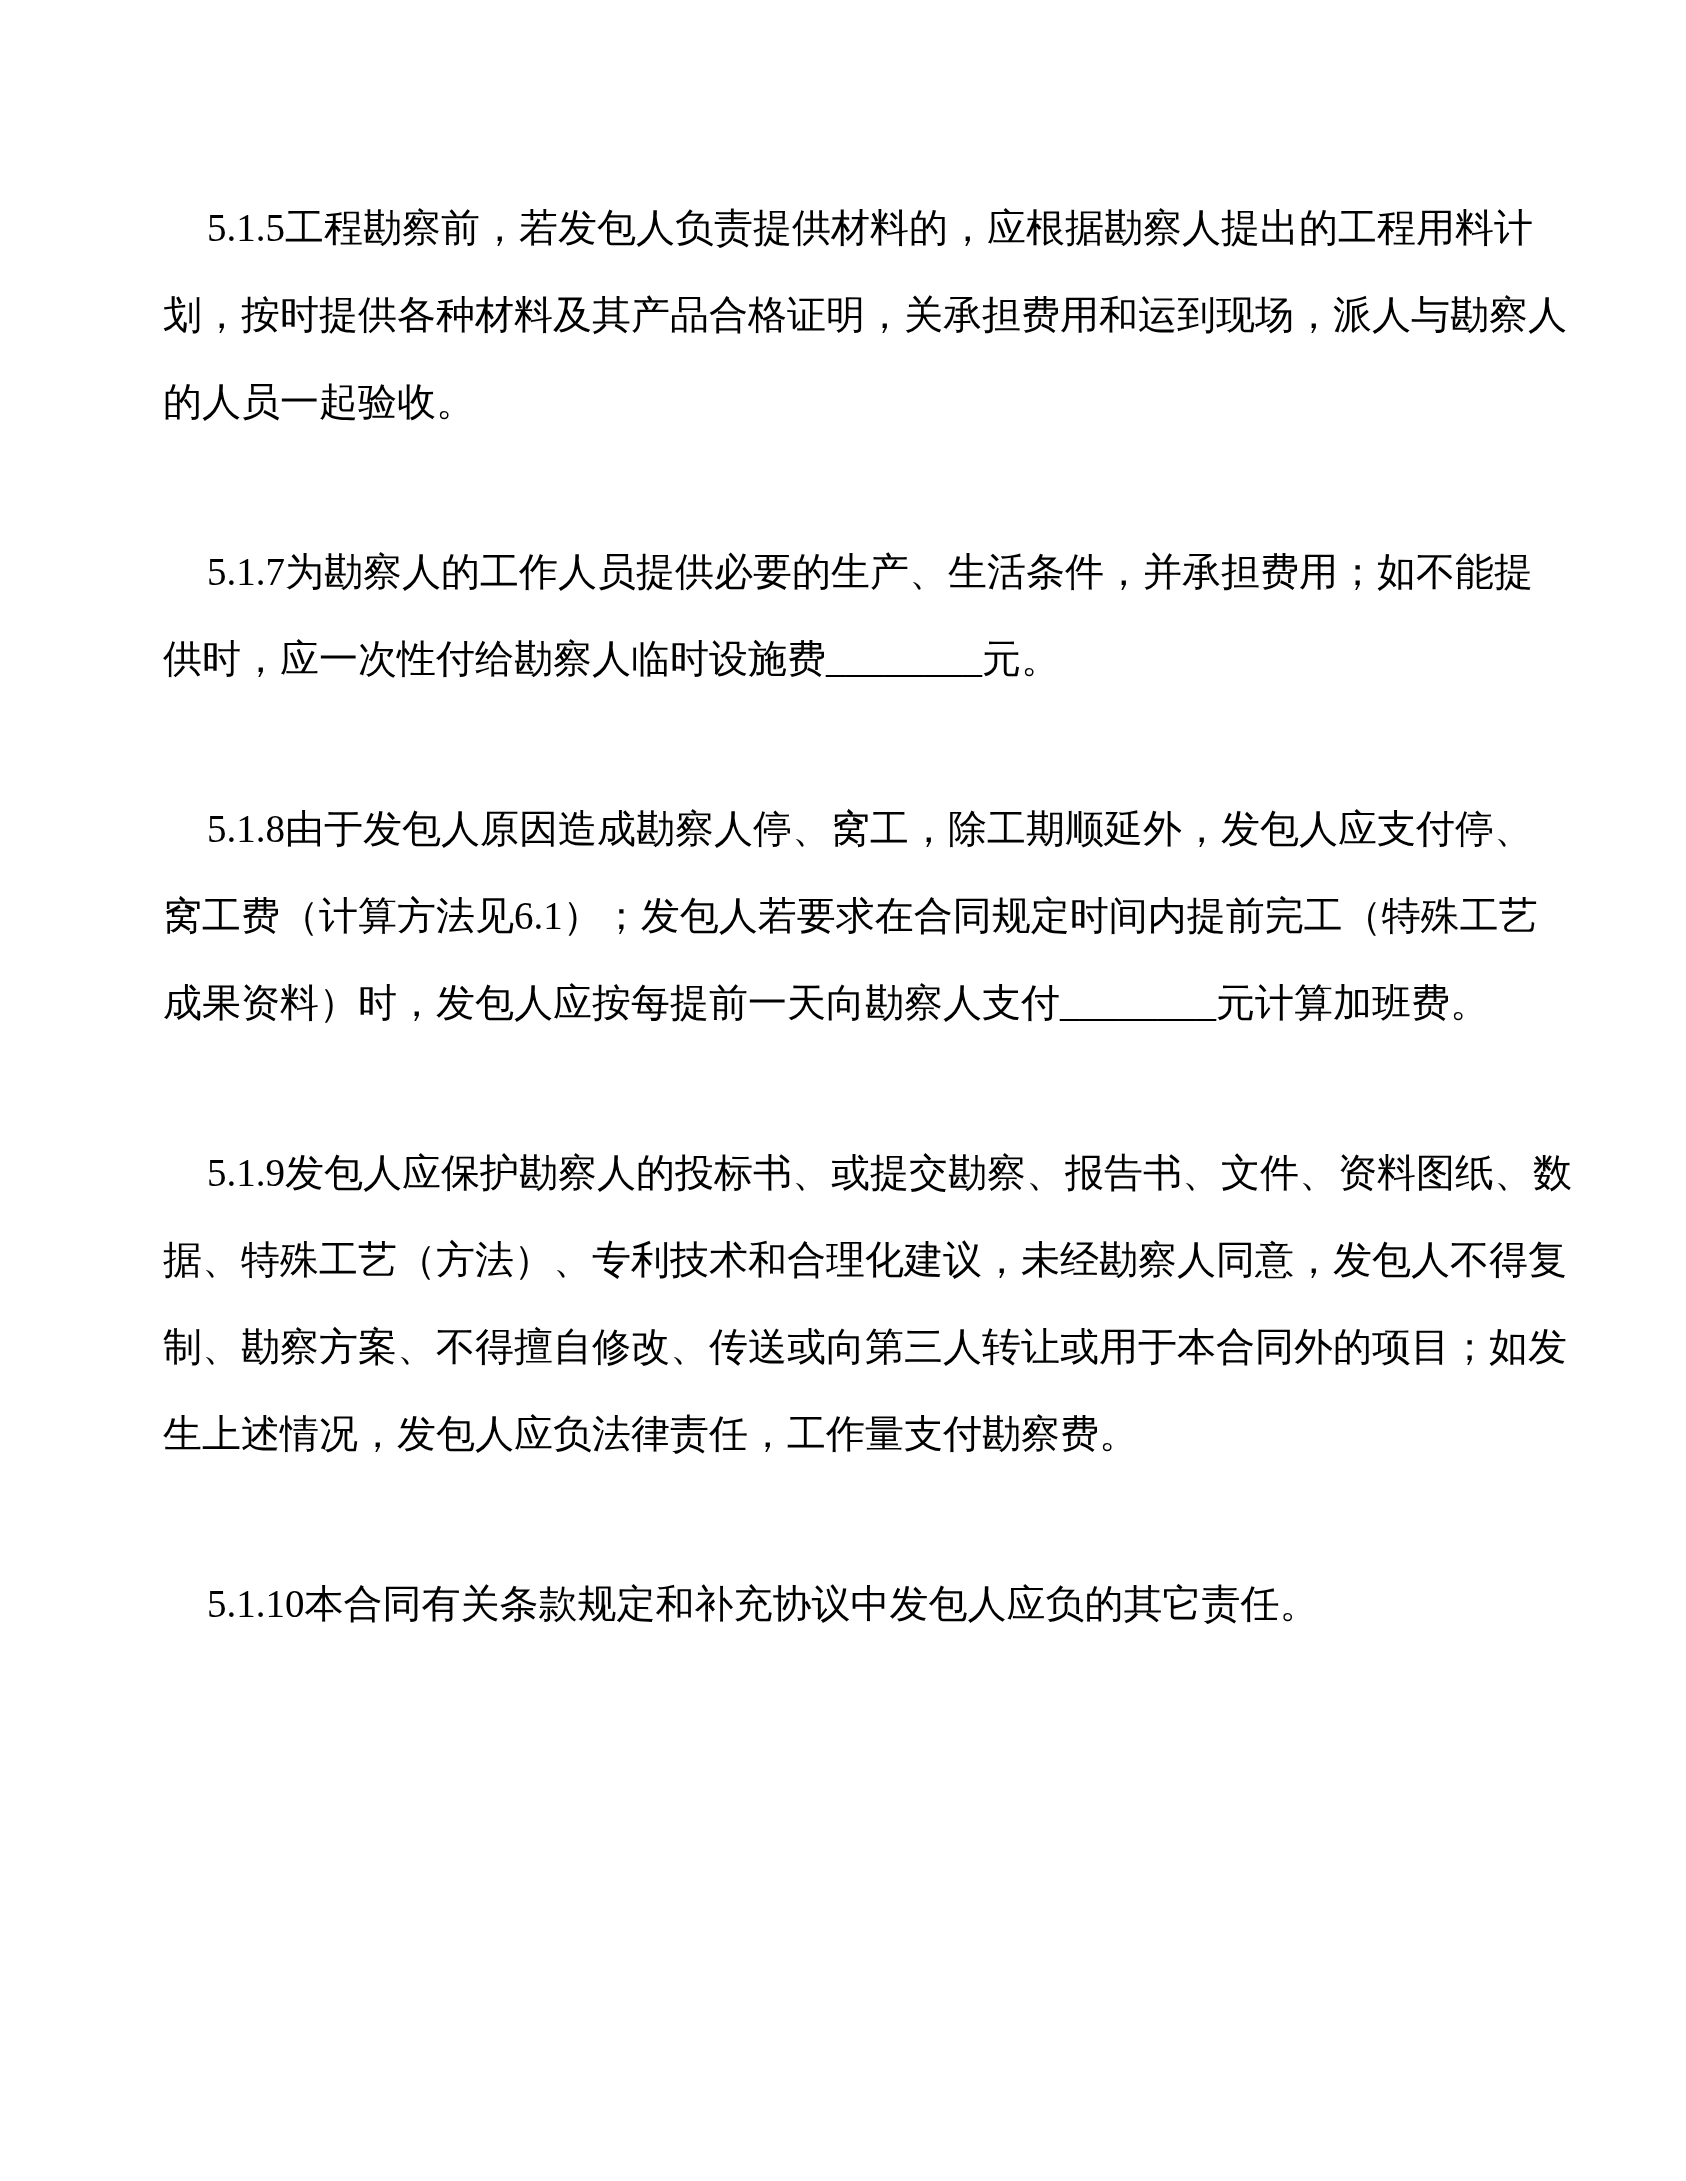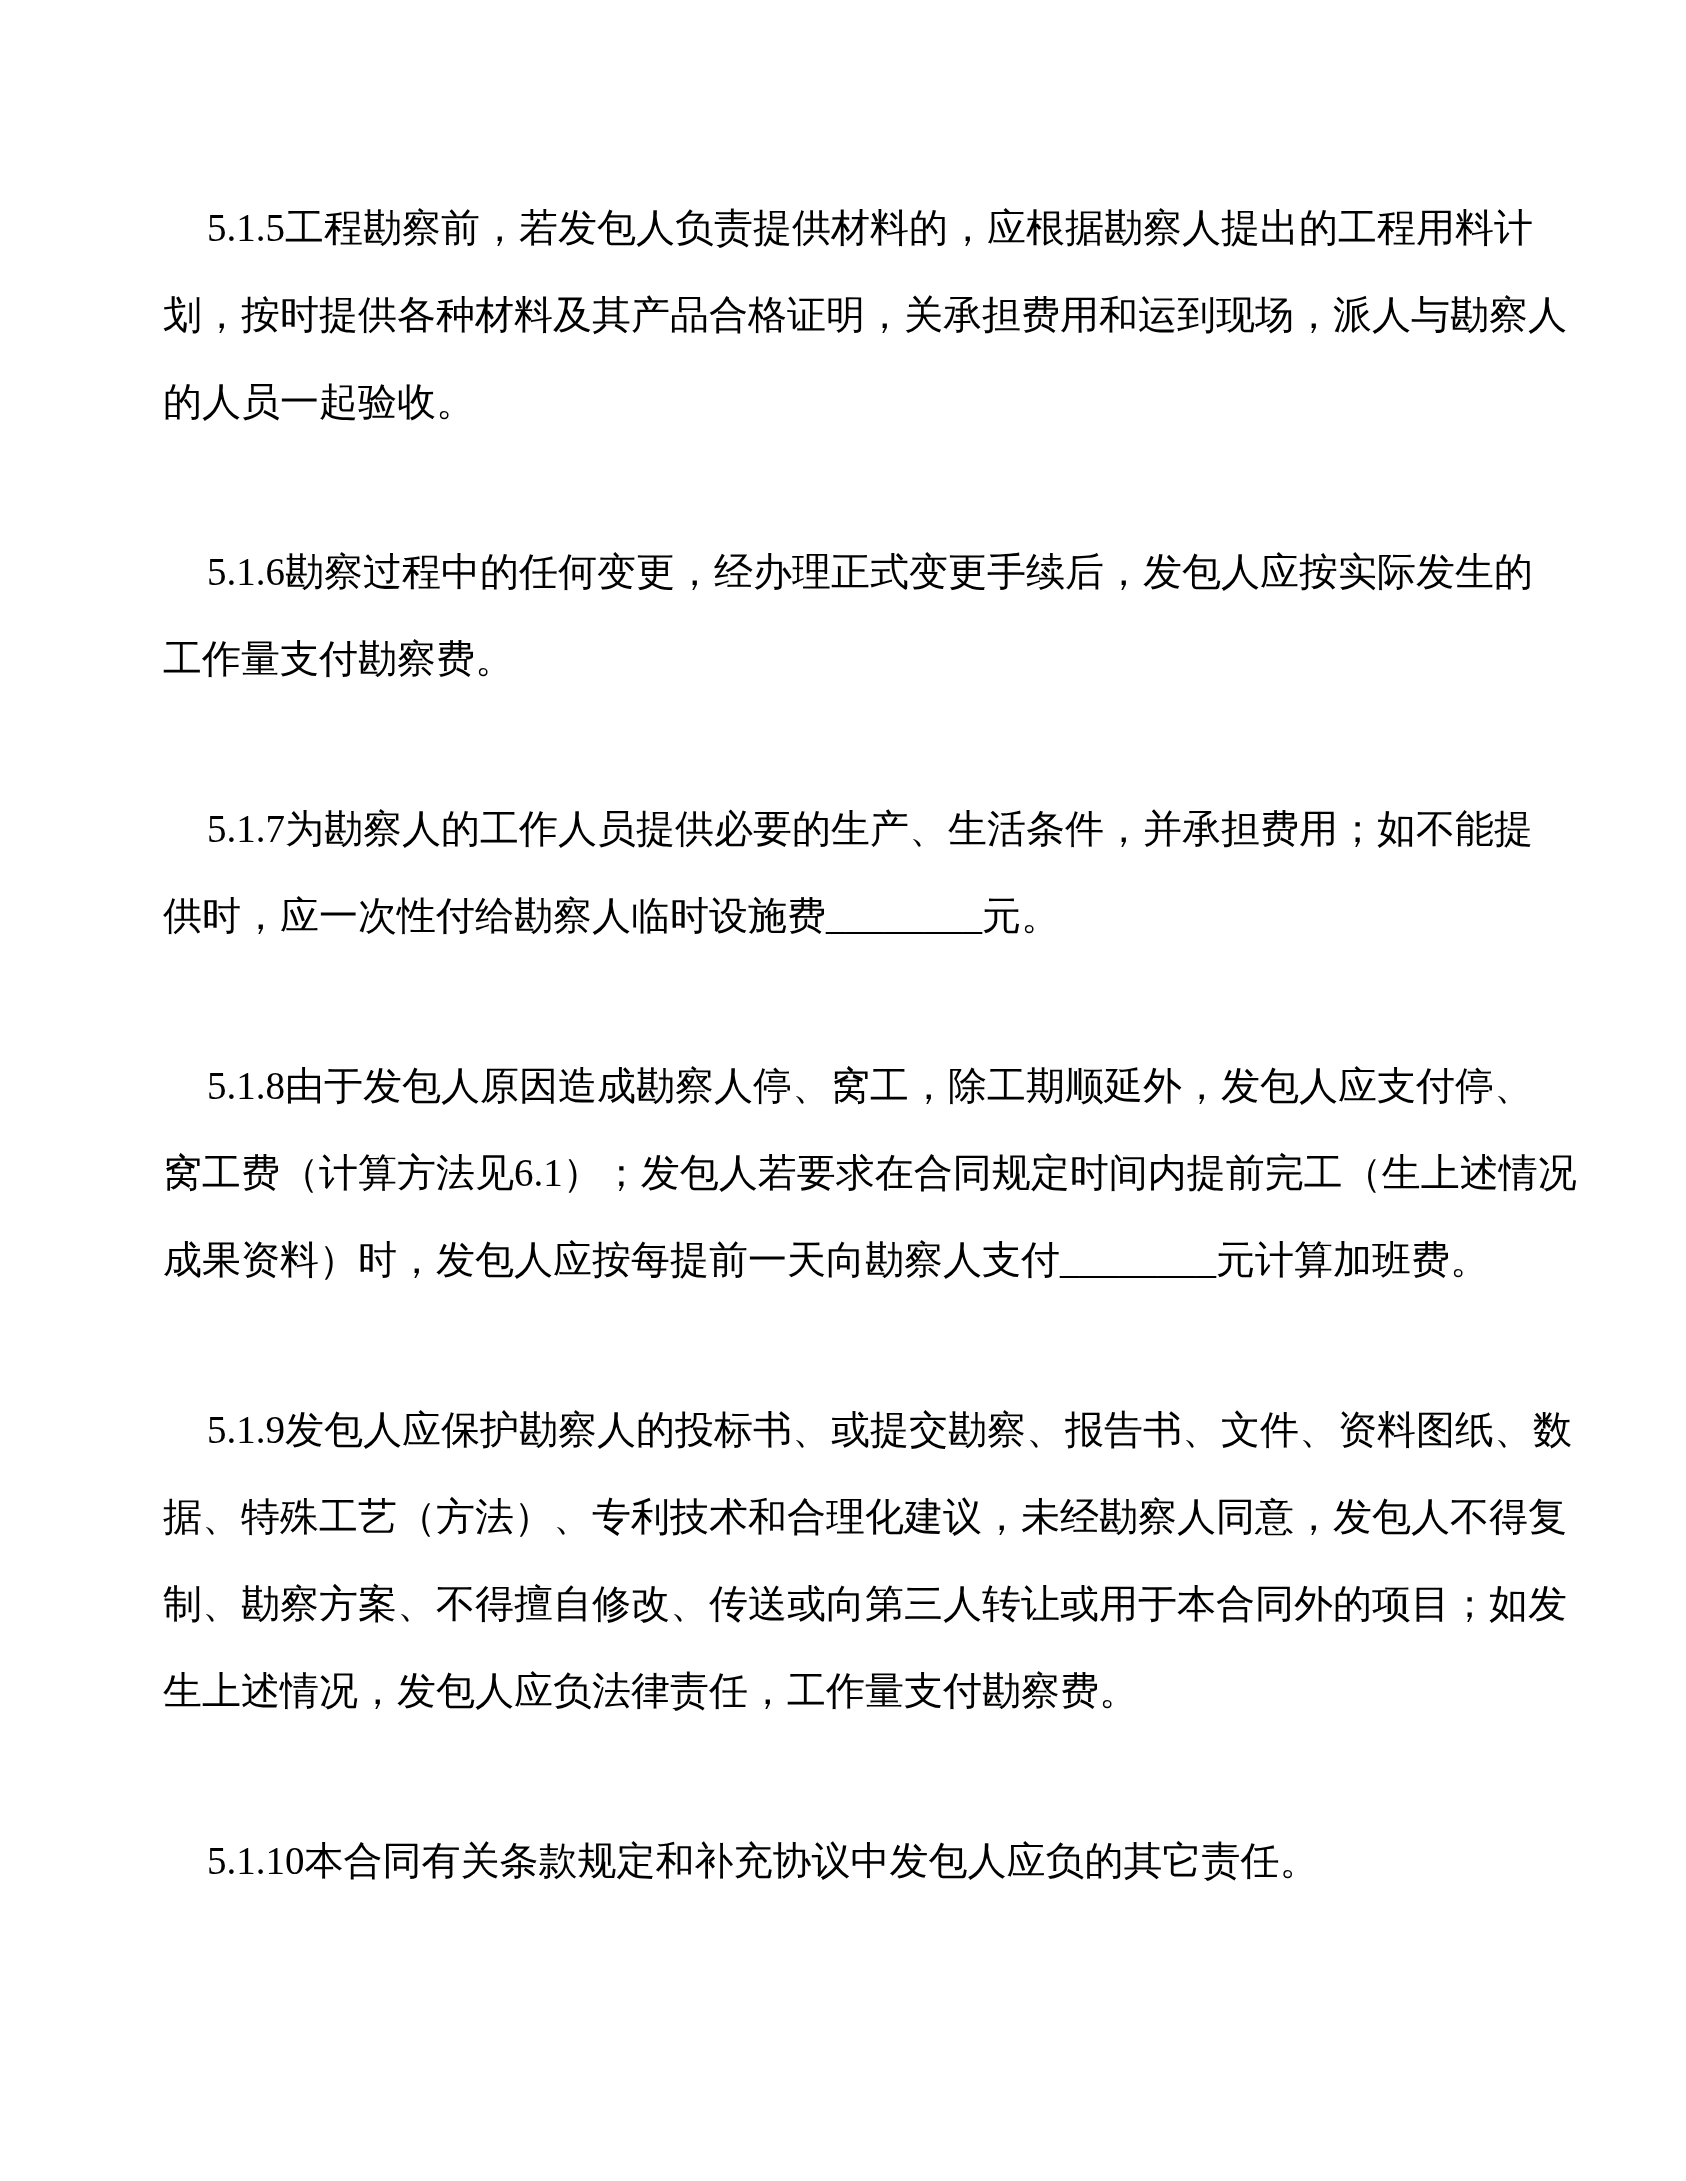--- a/index.html
+++ b/index.html
@@ -41,33 +41,29 @@
 <body>
 
 <div class="page">
 
   <p class="para">
     <span class="line">5.1.5工程勘察前，若发包人负责提供材料的，应根据勘察人提出的工程用料计</span>
     <span class="line">划，按时提供各种材料及其产品合格证明，关承担费用和运到现场，派人与勘察人</span>
     <span class="line">的人员一起验收。</span>
   </p>
 
-  <p class="para">
-    <span class="line">5.1.6勘察过程中的任何变更，经办理正式变更手续后，发包人应按实际发生的</span>
-    <span class="line">工作量支付勘察费。</span>
-  </p>
 
   <p class="para">
     <span class="line">5.1.7为勘察人的工作人员提供必要的生产、生活条件，并承担费用；如不能提</span>
     <span class="line">供时，应一次性付给勘察人临时设施费________元。</span>
   </p>
 
   <p class="para">
     <span class="line">5.1.8由于发包人原因造成勘察人停、窝工，除工期顺延外，发包人应支付停、</span>
-    <span class="line">窝工费（计算方法见6.1）；发包人若要求在合同规定时间内提前完工（生上述情况</span>
+    <span class="line">窝工费（计算方法见6.1）；发包人若要求在合同规定时间内提前完工（特殊工艺</span>
     <span class="line">成果资料）时，发包人应按每提前一天向勘察人支付________元计算加班费。</span>
   </p>
 
   <p class="para">
     <span class="line">5.1.9发包人应保护勘察人的投标书、或提交勘察、报告书、文件、资料图纸、数</span>
     <span class="line">据、特殊工艺（方法）、专利技术和合理化建议，未经勘察人同意，发包人不得复</span>
     <span class="line">制、勘察方案、不得擅自修改、传送或向第三人转让或用于本合同外的项目；如发</span>
     <span class="line">生上述情况，发包人应负法律责任，工作量支付勘察费。</span>
   </p>
 

